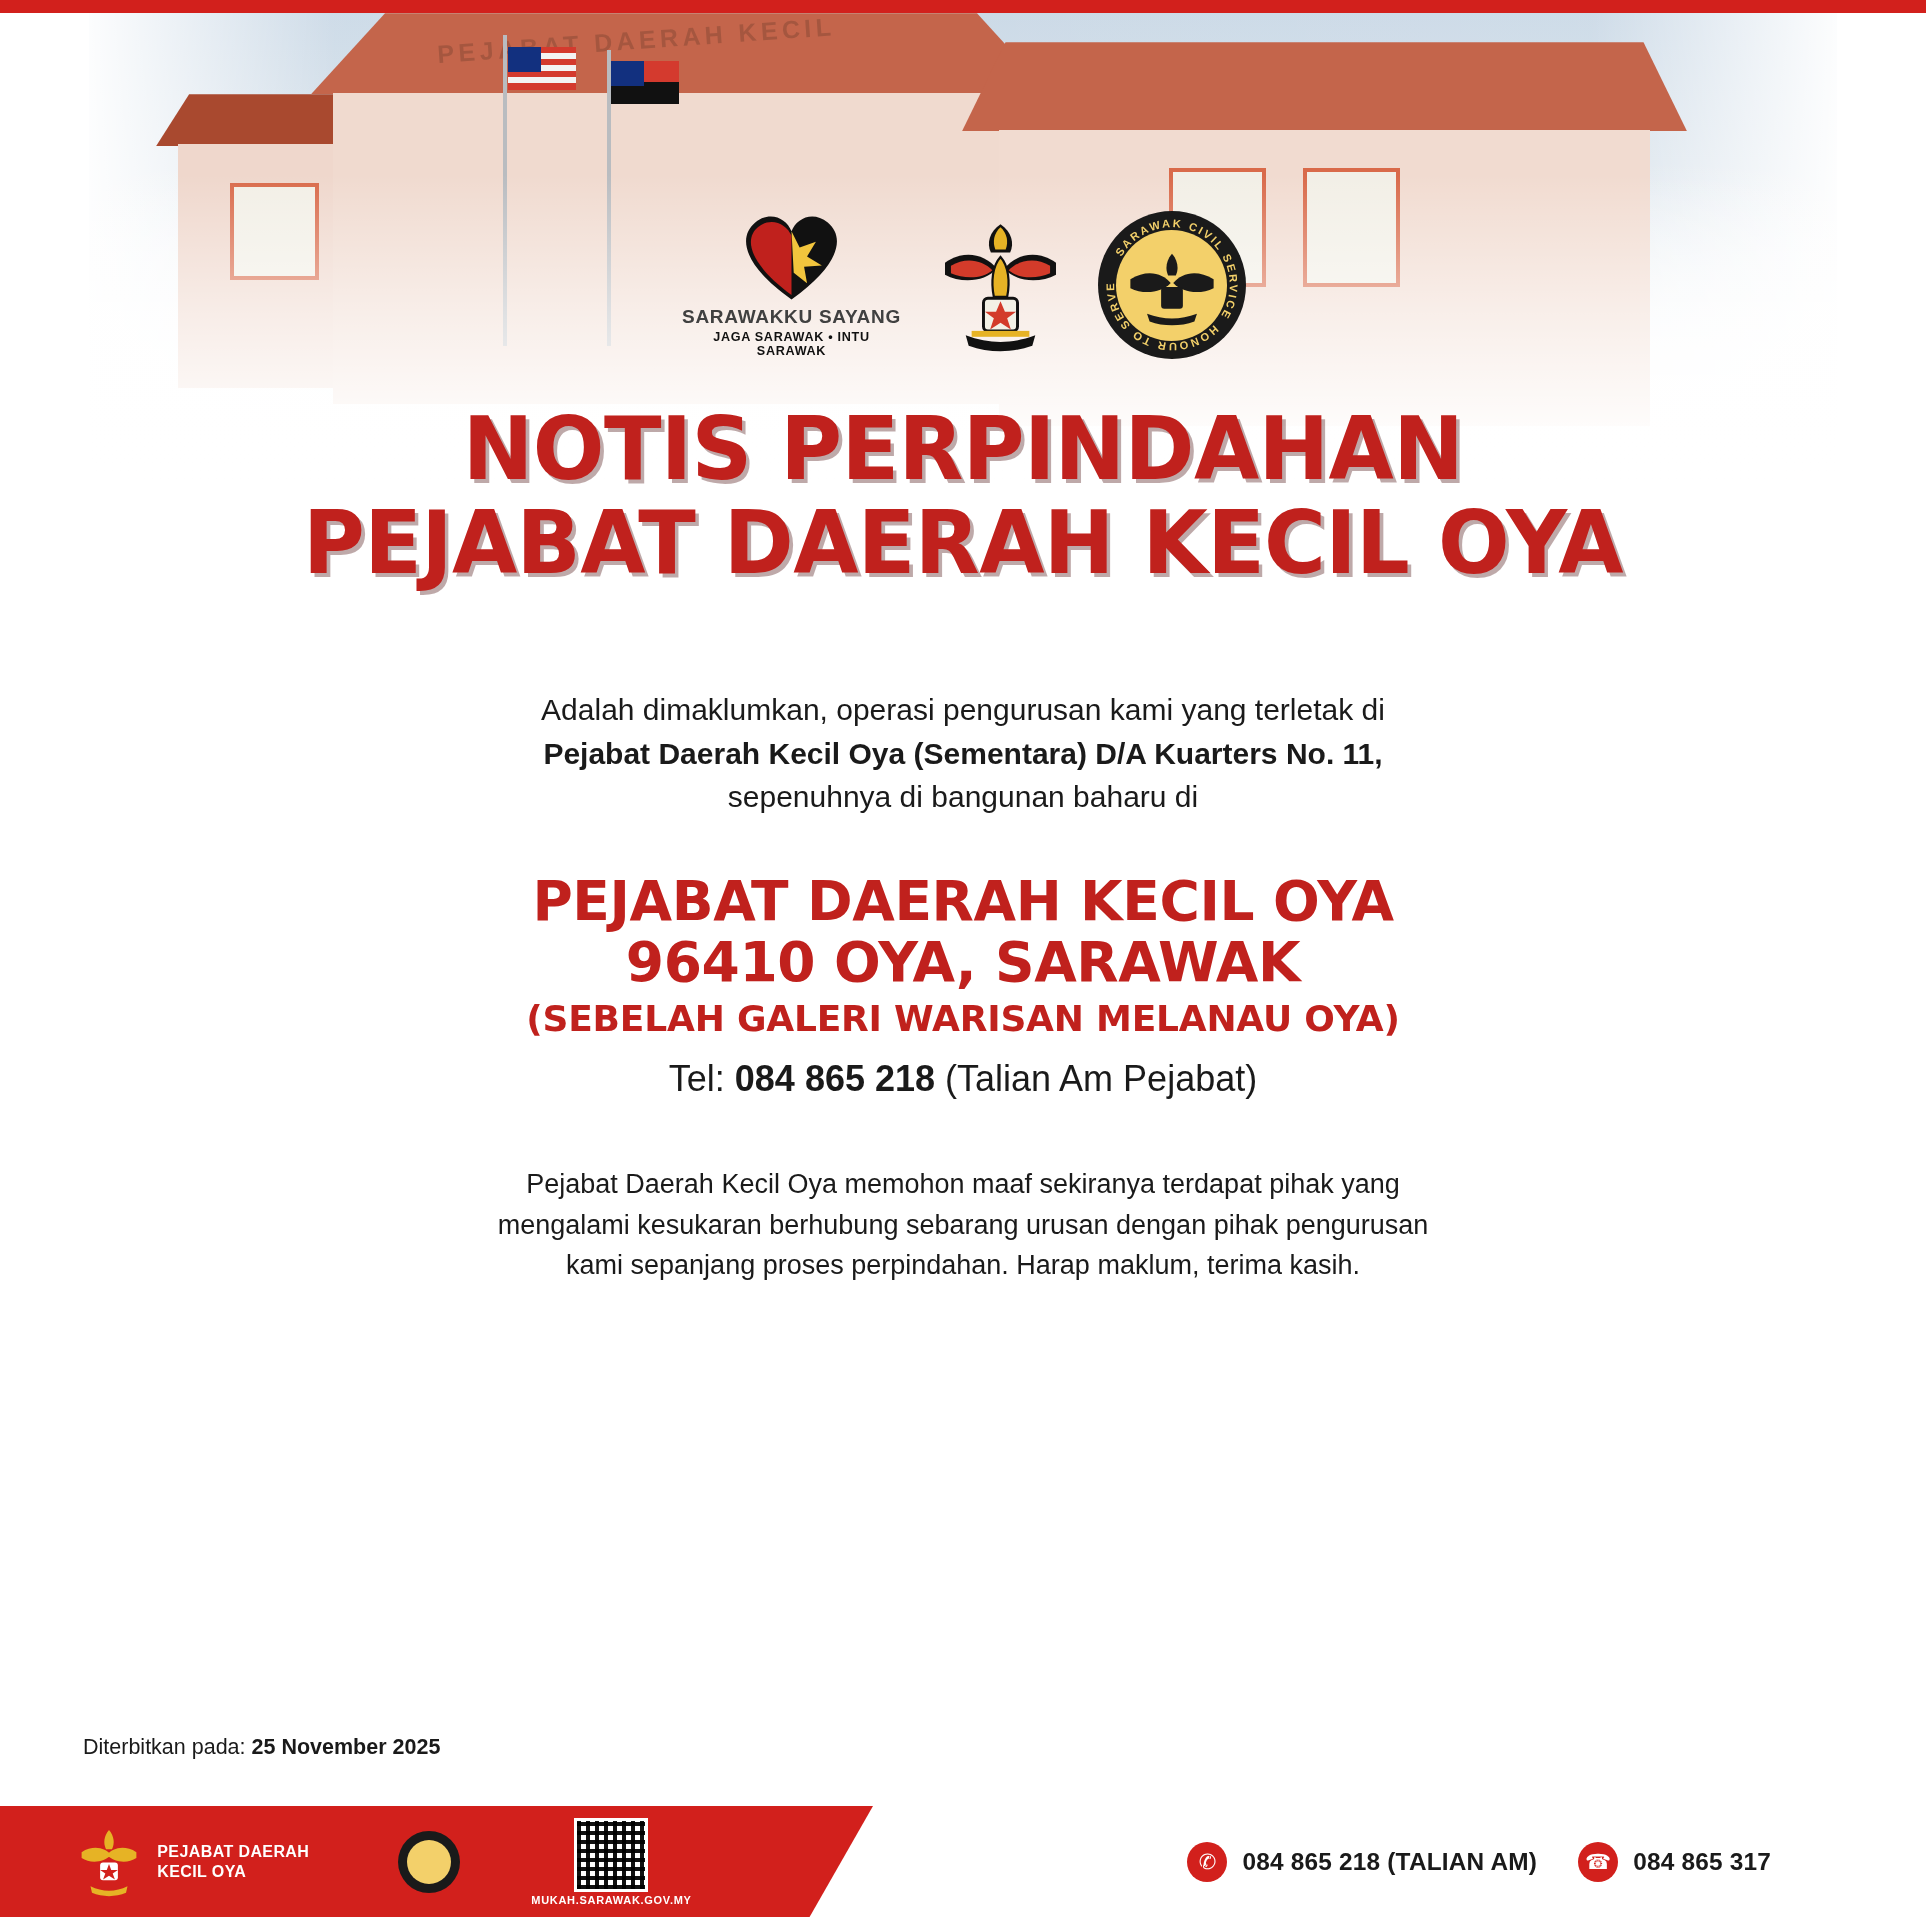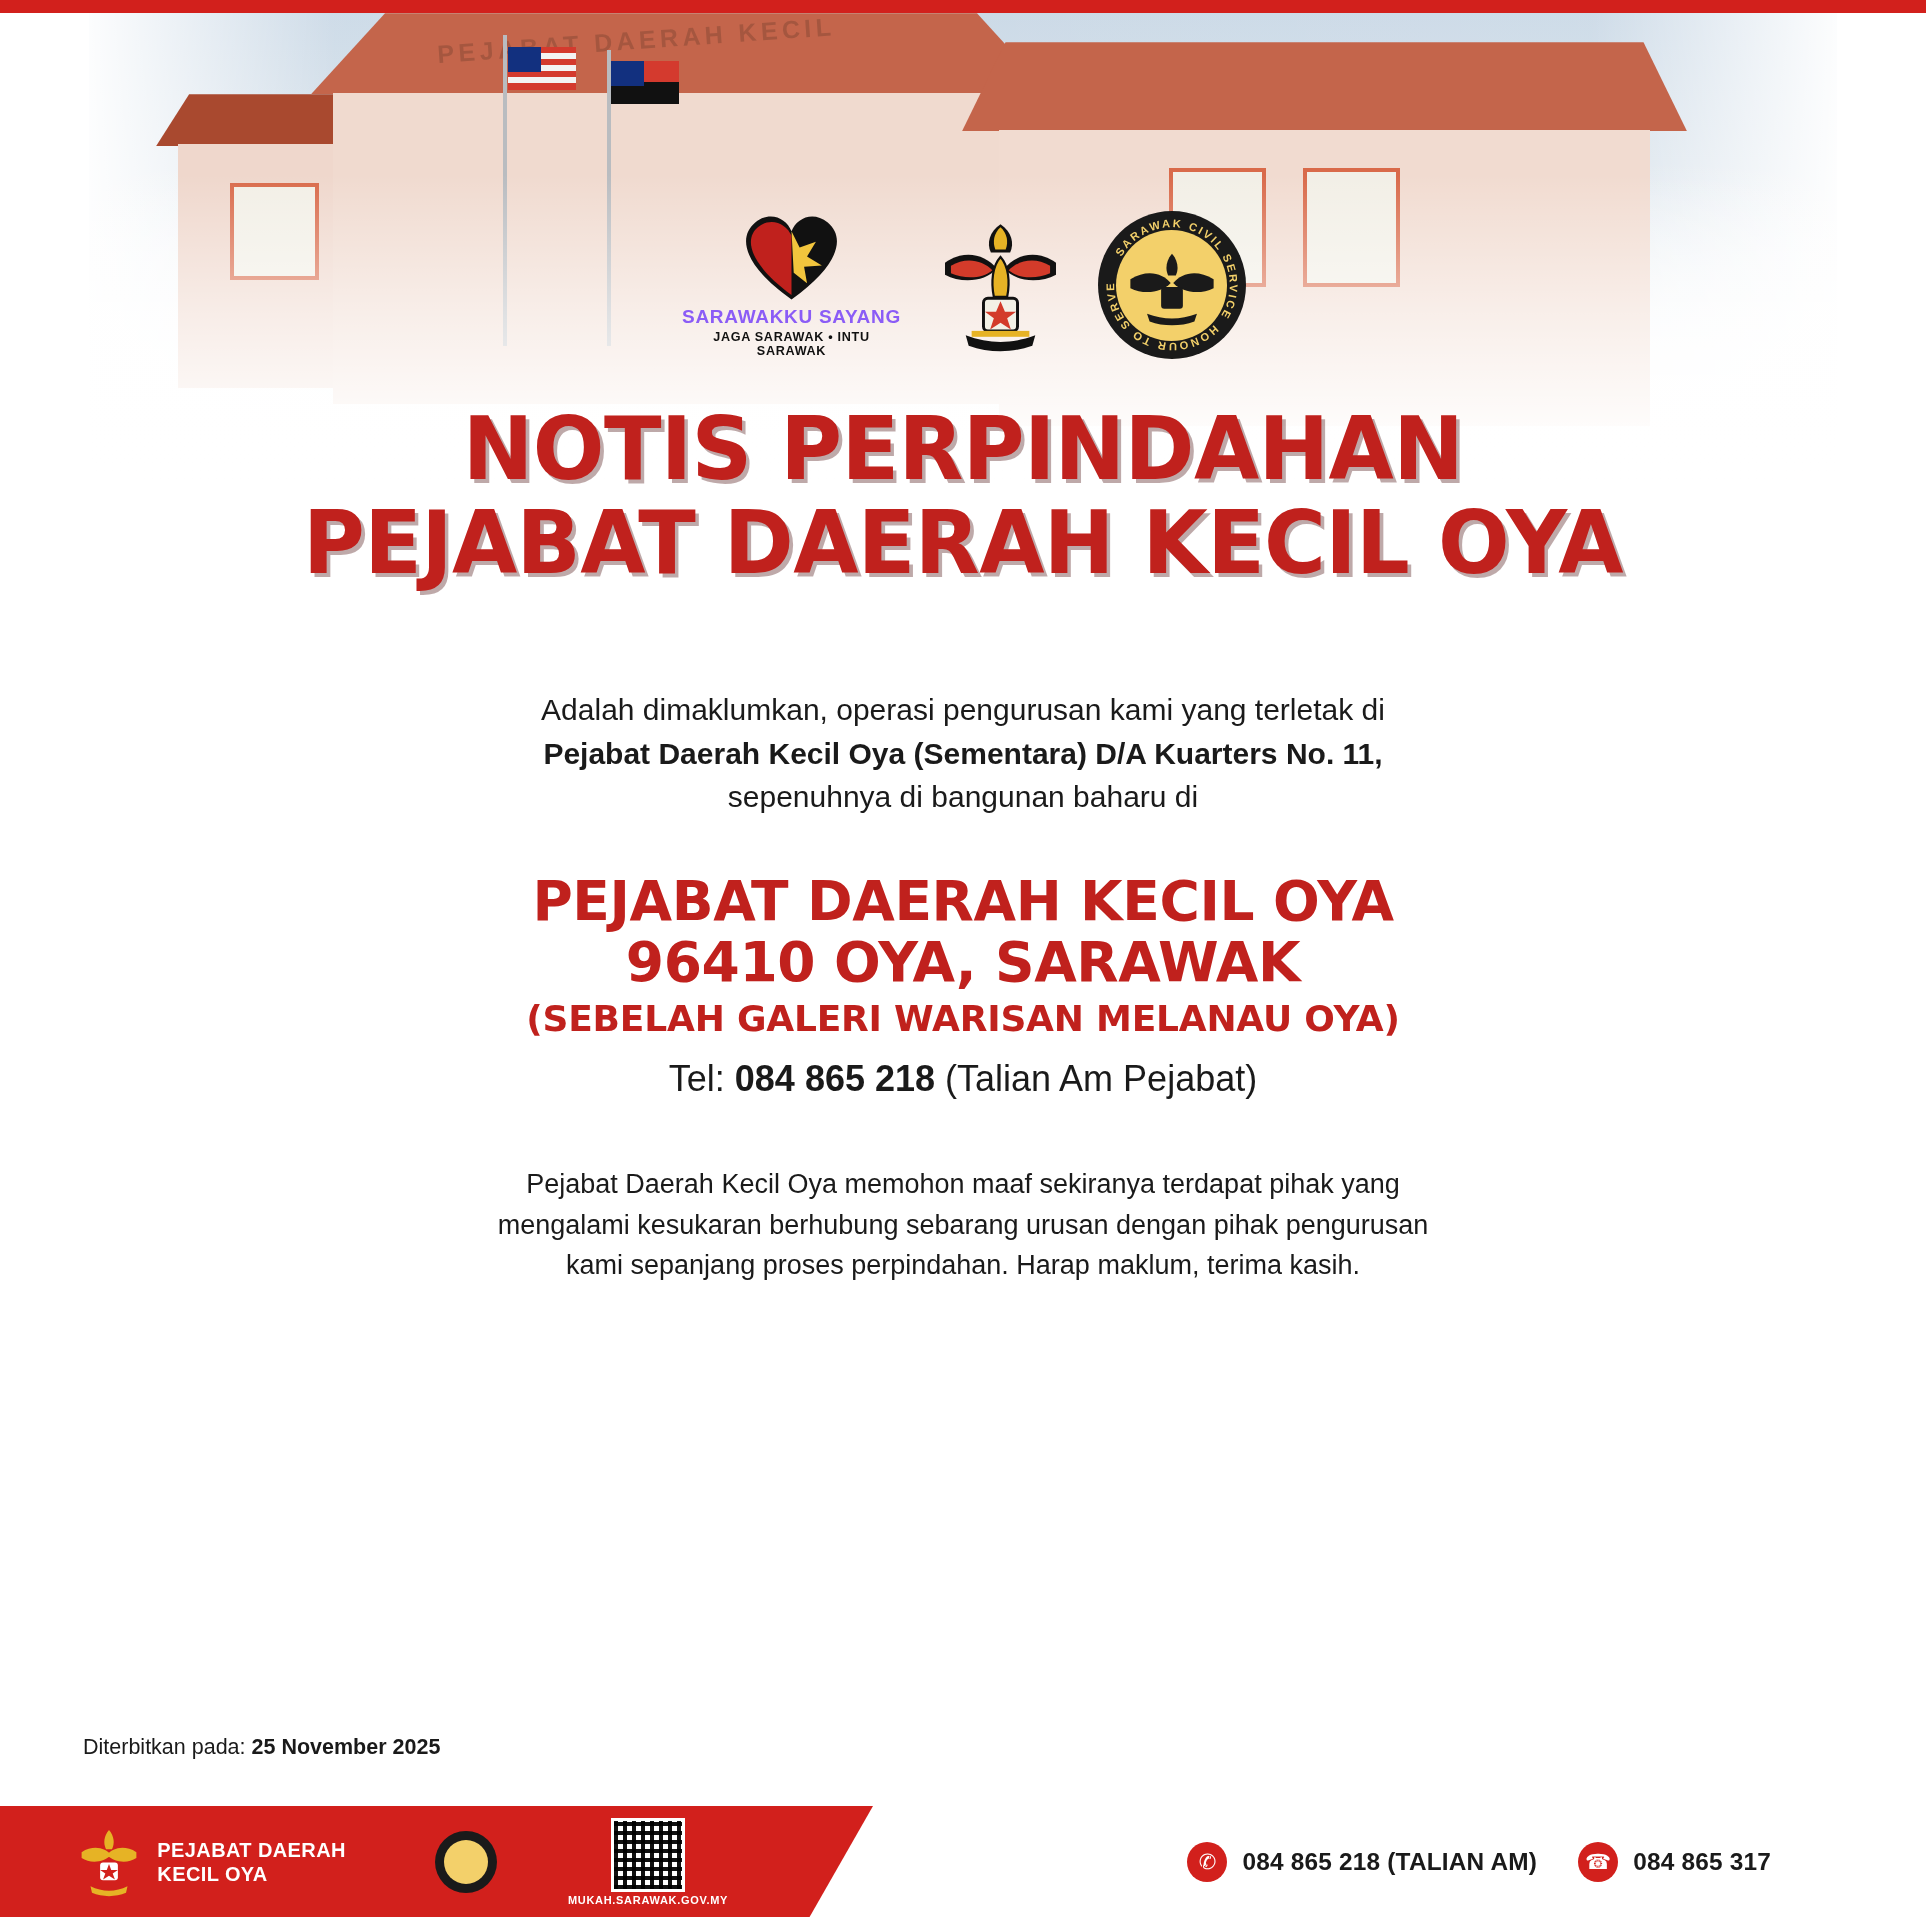--- a/index.html
+++ b/index.html
@@ -113,21 +113,21 @@
     width: 222px;
     text-align: center;
     font-family: "Liberation Sans", sans-serif;
   }
   .heart {
     width: 111px; height: 89px;
     margin: 0 auto 4.4px auto;
     position: relative;
   }
   .logo-sayang .l1 {
-    font-size: 19px; font-weight: bold; color: #8b5cf6; letter-spacing: 0.7px;
+    font-size: 19px; font-weight: bold; color: #404040; letter-spacing: 0.7px;
   }
   .logo-sayang .l2 {
     font-size: 12.6px; font-weight: bold; color: #111; letter-spacing: 0.7px; margin-top: 2.2px;
   }
   .crest {
     width: 141px; height: 148px;
     position: relative;
   }
   .round-seal {
     width: 148px; height: 148px;
@@ -278,21 +278,21 @@
   }
   .foot-crest {
     margin-left: 77px;
     width: 64px; height: 77px;
     position: relative;
   }
   .foot-office {
     margin-left: 16.3px;
     color: #ffffff;
     font-weight: bold;
-    font-size: 20px;
+    font-size: 16px;
     line-height: 1.22;
     letter-spacing: 0.4px;
   }
   .foot-seal {
     margin-left: 89px;
     width: 62px; height: 62px;
     border-radius: 50%;
     background: #1a1a1a;
     display: flex; align-items: center; justify-content: center;
   }

